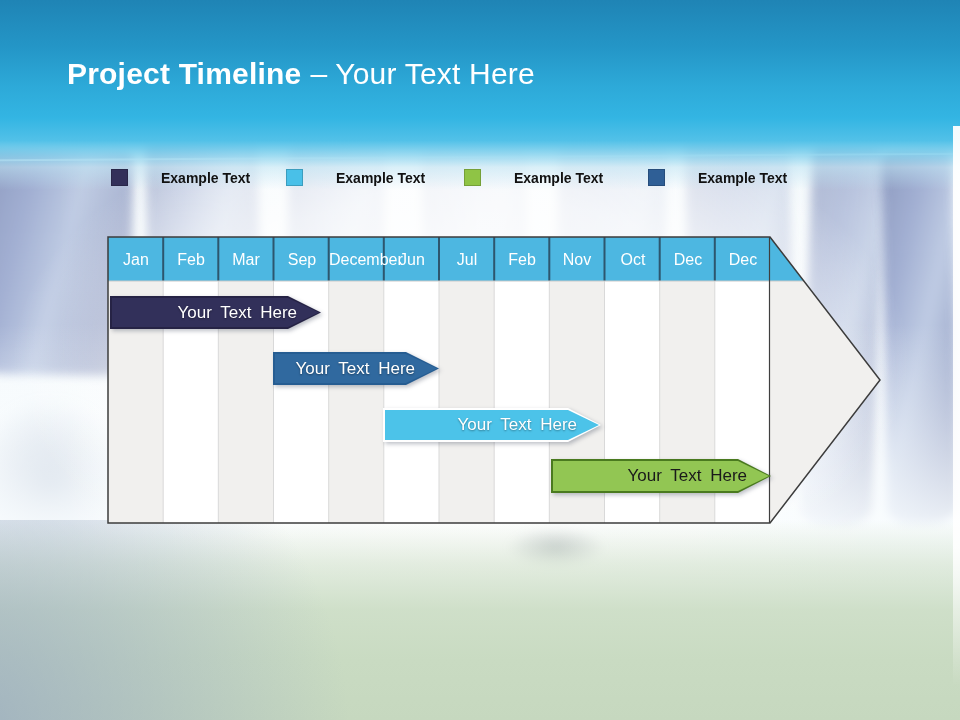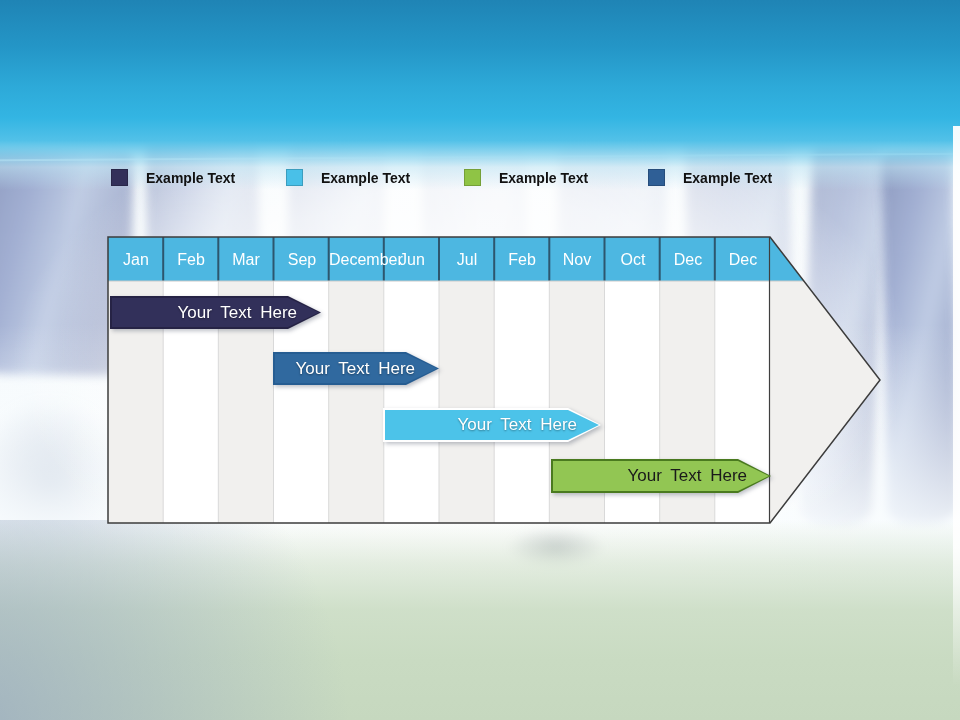--- a/index.html
+++ b/index.html
@@ -43,21 +43,21 @@
         background:linear-gradient(180deg,rgba(255,255,255,.95) 0%,
                    rgba(255,255,255,.9) 75%,rgba(255,255,255,0) 100%)}
 
   
   .title{position:absolute;left:67px;top:57px;color:#fff;font-size:30px;
          letter-spacing:.2px;white-space:nowrap}
   .t-bold{font-weight:700}
   .t-rest{font-weight:400;margin-left:9px}
 
   
-  .legend-item{position:absolute;top:169px;display:flex;align-items:flex-end;gap:18px}
+  .legend-item{position:absolute;top:169px;display:flex;align-items:flex-end;gap:33px}
   .swatch{width:17px;height:17px;border:1px solid rgba(0,0,0,.18);flex:0 0 auto}
   .legend-label{font-size:14px;font-weight:700;color:#111;white-space:nowrap}
 
   
   #timeline{position:absolute;inset:0}
   .tl-svg{position:absolute;left:0;top:0}
   .month{position:absolute;top:247px;width:56px;height:26px;line-height:26px;
          text-align:center;color:#fff;font-size:16px}
 
   .bar-wrap{position:absolute;filter:drop-shadow(2px 2px 2px rgba(50,60,80,.32))}
@@ -96,20 +96,23 @@
     <div class="clothesline"></div>
     <div class="blob-blue"></div>
   </div>
 
   <div class="layer wash"></div>
   <div class="blob-gray"></div>
   <div class="grass"></div>
   <div class="top-band"></div>
   <div class="right-strip"></div>
 
+  <div class="title">
+    <span class="t-bold">Project Timeline</span><span class="t-rest">– Your Text Here</span>
+  </div>
 
   <div class="legend-item" style="left:111px">
     <span class="swatch" style="background: rgb(51, 48, 90);"></span>
     <span class="legend-label">Example Text</span>
   </div>
   <div class="legend-item" style="left:286px">
     <span class="swatch" style="background: rgb(73, 192, 232);"></span>
     <span class="legend-label">Example Text</span>
   </div>
   <div class="legend-item" style="left:464px">

